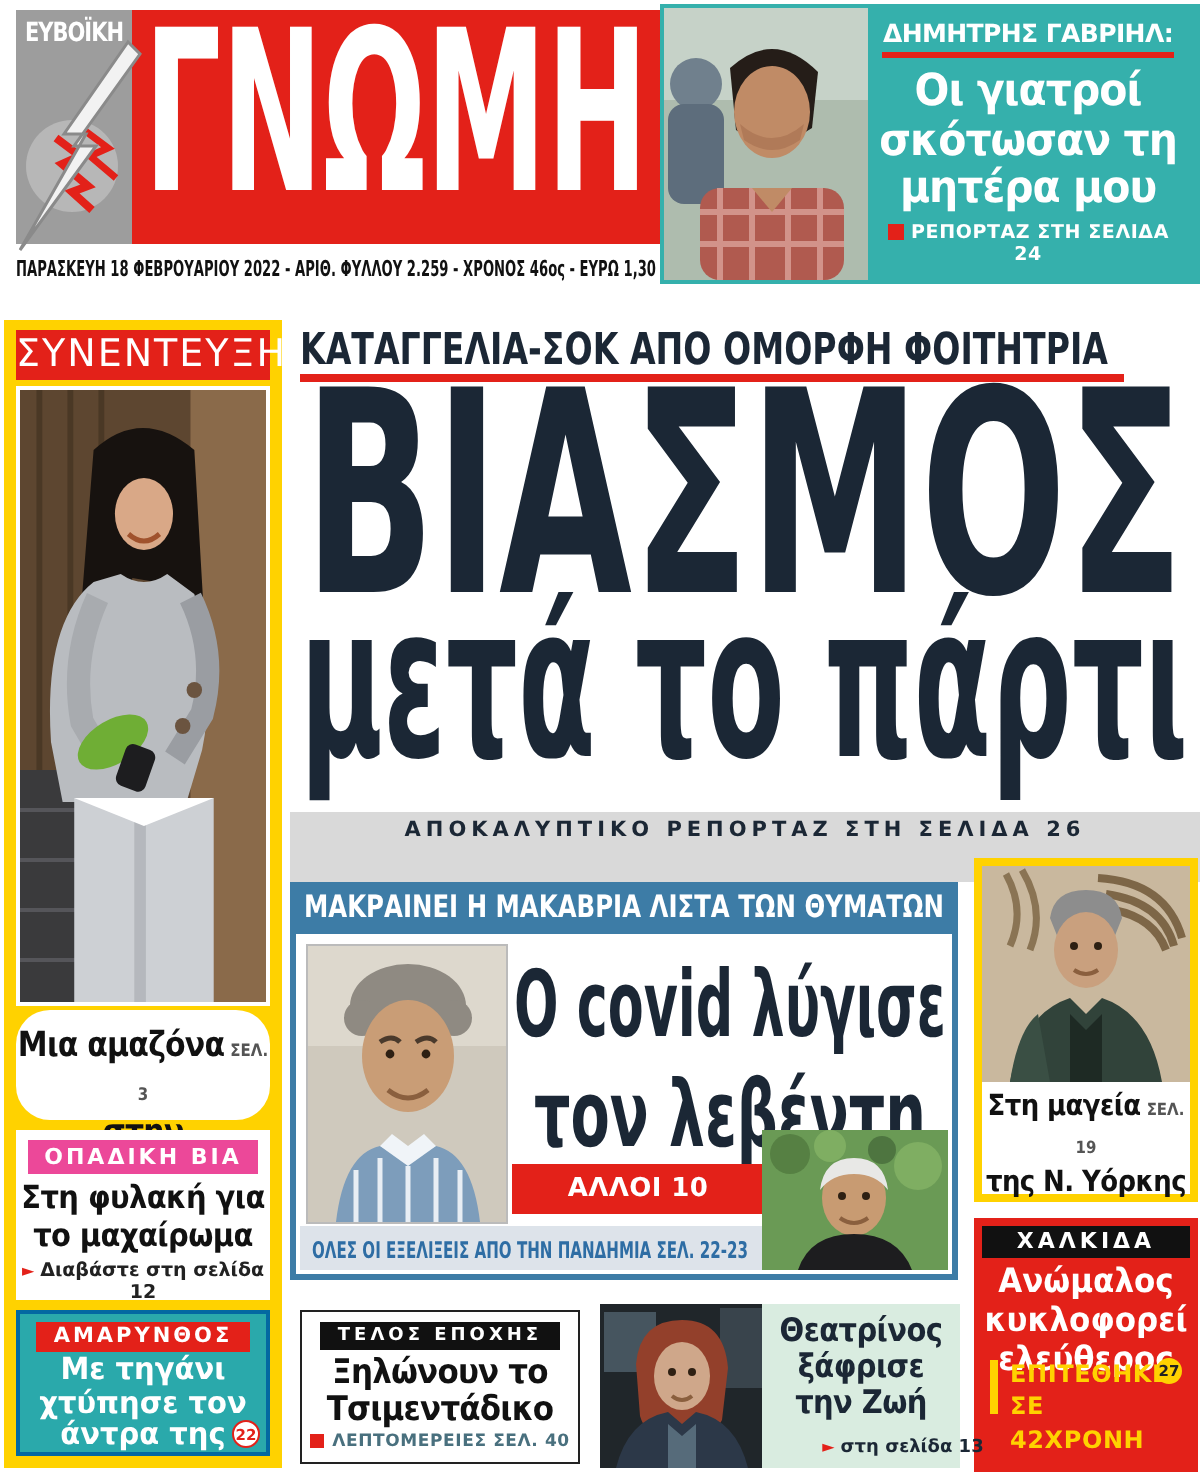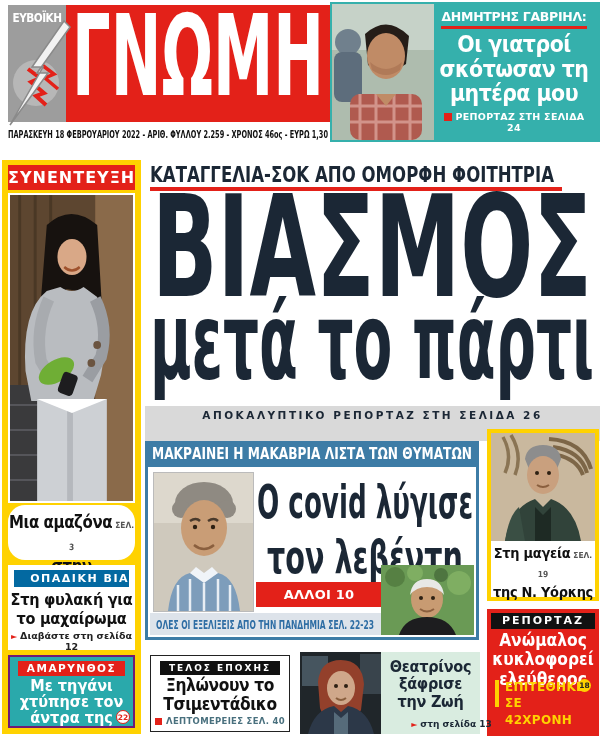--- a/index.html
+++ b/index.html
@@ -33,32 +33,32 @@
 
   
   .lead-kicker-svg{left:150px;top:160px;}
   .lead-underline{left:150px;top:187px;width:412px;height:4px;background:var(--red);}
   .lead1-svg{left:145px;top:190px;}
   .lead2-svg{left:145px;top:296px;}
   .lead-ref{left:145px;top:406px;width:455px;height:35px;background:var(--greystrip);color:var(--navy);font-weight:bold;font-size:10.5px;letter-spacing:2.5px;text-align:center;line-height:19px;}
 
   
   .sidebar{left:2px;top:160px;width:139px;height:574px;background:var(--yellow);}
-  .sb-header{position:absolute;left:6px;top:5px;width:127px;height:25px;background:var(--red);color:#fff;font-weight:700;font-size:16px;letter-spacing:1px;text-align:center;line-height:25px;}
+  .sb-header{position:absolute;left:6px;top:5px;width:127px;height:25px;background:var(--red);color:#fff;font-weight:400;font-size:19px;letter-spacing:1px;text-align:center;line-height:25px;}
   .sb-photo{position:absolute;left:6px;top:33px;width:127px;height:310px;border:2px solid #fff;box-sizing:border-box;}
   .sb-card{position:absolute;left:6px;width:127px;background:#fff;text-align:center;}
   .card-tv{top:345px;height:55px;border-radius:17px;}
   .tv-line{font-size:15px;font-weight:900;color:#111;line-height:1.25;letter-spacing:-0.4px;transform:scaleY(1.15);transform-origin:top;padding-top:6px;}
   .pageref-sm{font-size:7.5px;font-weight:bold;color:#555;letter-spacing:0;margin-left:3px;}
   .card-violence{top:405px;height:85px;}
-  .v-header{margin:5px auto 0;width:115px;height:17px;background:#0369a1;color:#fff;font-weight:bold;font-size:11px;letter-spacing:1.5px;line-height:17px;text-align:right;}
+  .v-header{margin:5px auto 0;width:115px;height:17px;background:#ec4899;color:#fff;font-weight:bold;font-size:11px;letter-spacing:1.5px;line-height:17px;}
   .v-headline{margin-top:4px;font-size:14.5px;font-weight:900;color:#111;line-height:1.15;white-space:pre-line;letter-spacing:-0.3px;transform:scaleY(1.1);transform-origin:top;}
   .v-ref{margin-top:6px;font-size:9.5px;font-weight:bold;color:#222;}
   .arrow{color:var(--red);font-size:8px;margin-right:3px;}
-  .card-amarynthos{top:495px;height:73px;background:var(--teal2);border:2px solid #701a75;box-sizing:border-box;}
+  .card-amarynthos{top:495px;height:73px;background:var(--teal2);border:2px solid #0369a1;box-sizing:border-box;}
   .am-header{margin:4px auto 0;width:107px;height:15px;background:var(--red);color:#fff;font-weight:900;font-size:10.5px;letter-spacing:1.5px;line-height:15px;}
   .am-headline{margin-top:2px;font-size:14.5px;font-weight:900;color:#fff;line-height:1.08;white-space:pre-line;transform:scaleY(1.05);transform-origin:top;}
   .badge-22{position:absolute;right:3px;bottom:2px;width:14px;height:14px;border-radius:50%;background:#fff;border:1.5px solid var(--red);color:var(--red);font-size:7.5px;font-weight:bold;text-align:center;line-height:14px;box-sizing:border-box;}
 
   
   .covid-banner{left:145px;top:441px;width:334px;height:23px;background:var(--blue);}
   .covid-box{left:145px;top:464px;width:334px;height:176px;background:#fff;border:3px solid var(--blue);box-sizing:border-box;}
   .cv-photo{position:absolute;left:5px;top:5px;width:99px;height:138px;border:1px solid #bbb;}
   .cv-headline{position:absolute;left:106px;top:8px;width:214px;text-align:left;}
   .cv-deaths{position:absolute;left:108px;top:115px;width:126px;height:25px;background:var(--red);color:#fff;font-weight:900;font-size:13px;text-align:center;line-height:25px;letter-spacing:0.2px;}
@@ -257,31 +257,31 @@
         <path d="M14 108 q4 -26 14 -34 l6 34 z" fill="#3a4f44"></path>
       </svg>
       <div class="ny-text">
         <span>Στη μαγεία</span><span class="pageref-sm">ΣΕΛ. 19</span><br>
         <span>της Ν. Υόρκης</span>
       </div>
     </div>
   </section>
 
   <section class="abs chalkida">
-    <div class="ch-header">ΡΕΠΟΡΤΑΖ</div>
+    <div class="ch-header">ΧΑΛΚΙΔΑ</div>
     <div class="ch-headline">Ανώμαλος
 κυκλοφορεί
 ελεύθερος</div>
     <div class="ch-ref">
       <div class="ch-bar"></div>
       <div class="ch-ref-text">
         <span>ΕΠΙΤΕΘΗΚΕ</span><br>
         <span>ΣΕ 42ΧΡΟΝΗ</span>
       </div>
-      <div class="badge-27">18</div>
+      <div class="badge-27">27</div>
     </div>
   </section>
 
   <section class="abs cement">
     <div class="cm-header">ΤΕΛΟΣ ΕΠΟΧΗΣ</div>
     <div class="cm-headline">Ξηλώνουν το
 Τσιμεντάδικο</div>
     <div class="cm-ref"><span class="sq" style="width:7px;height:7px;"></span><span>ΛΕΠΤΟΜΕΡΕΙΕΣ ΣΕΛ. 40</span></div>
   </section>
 

